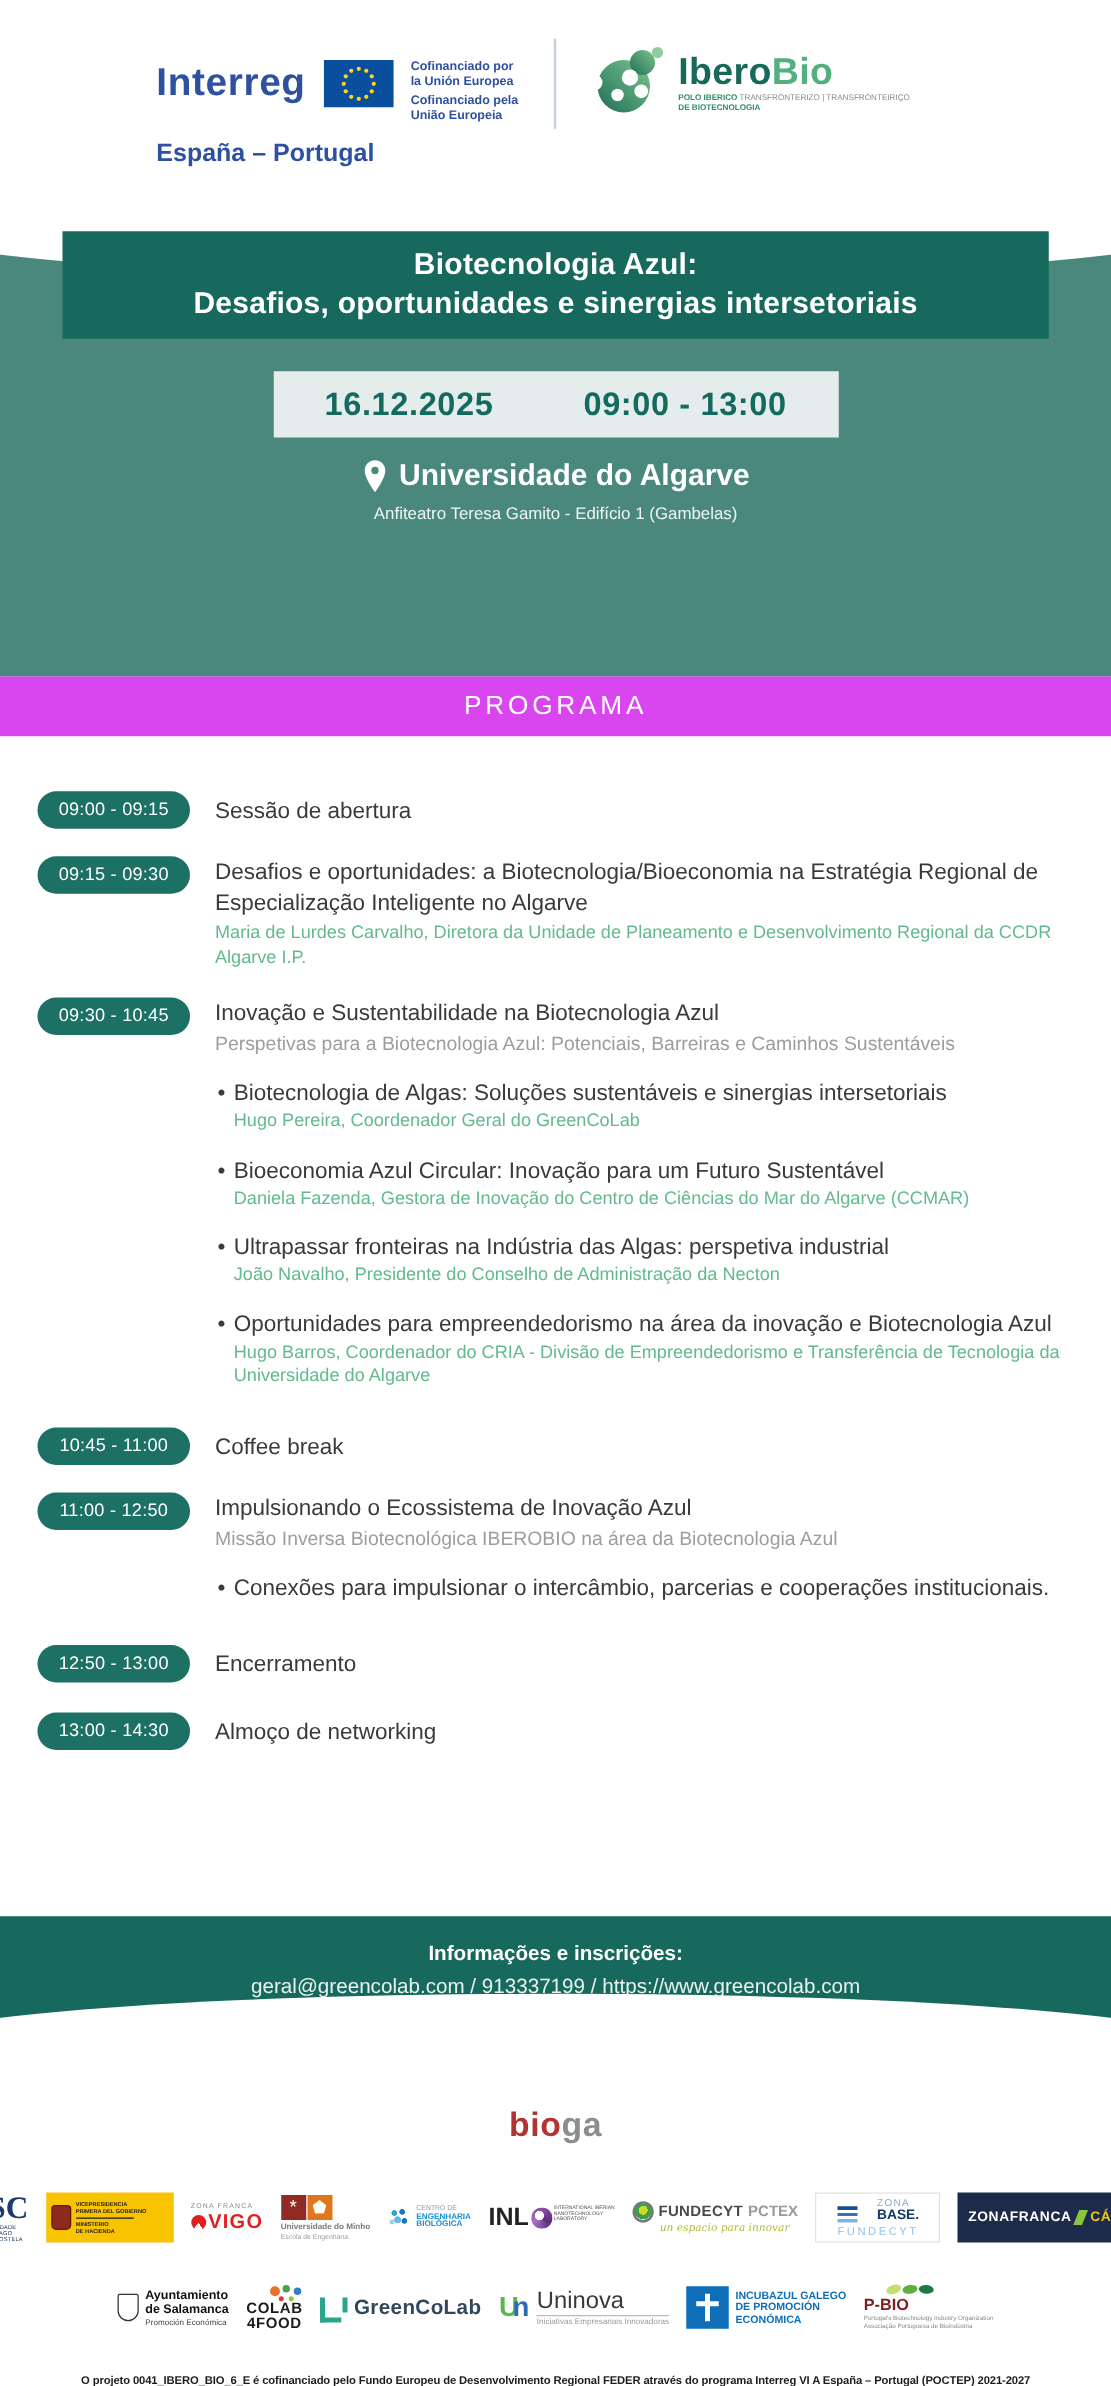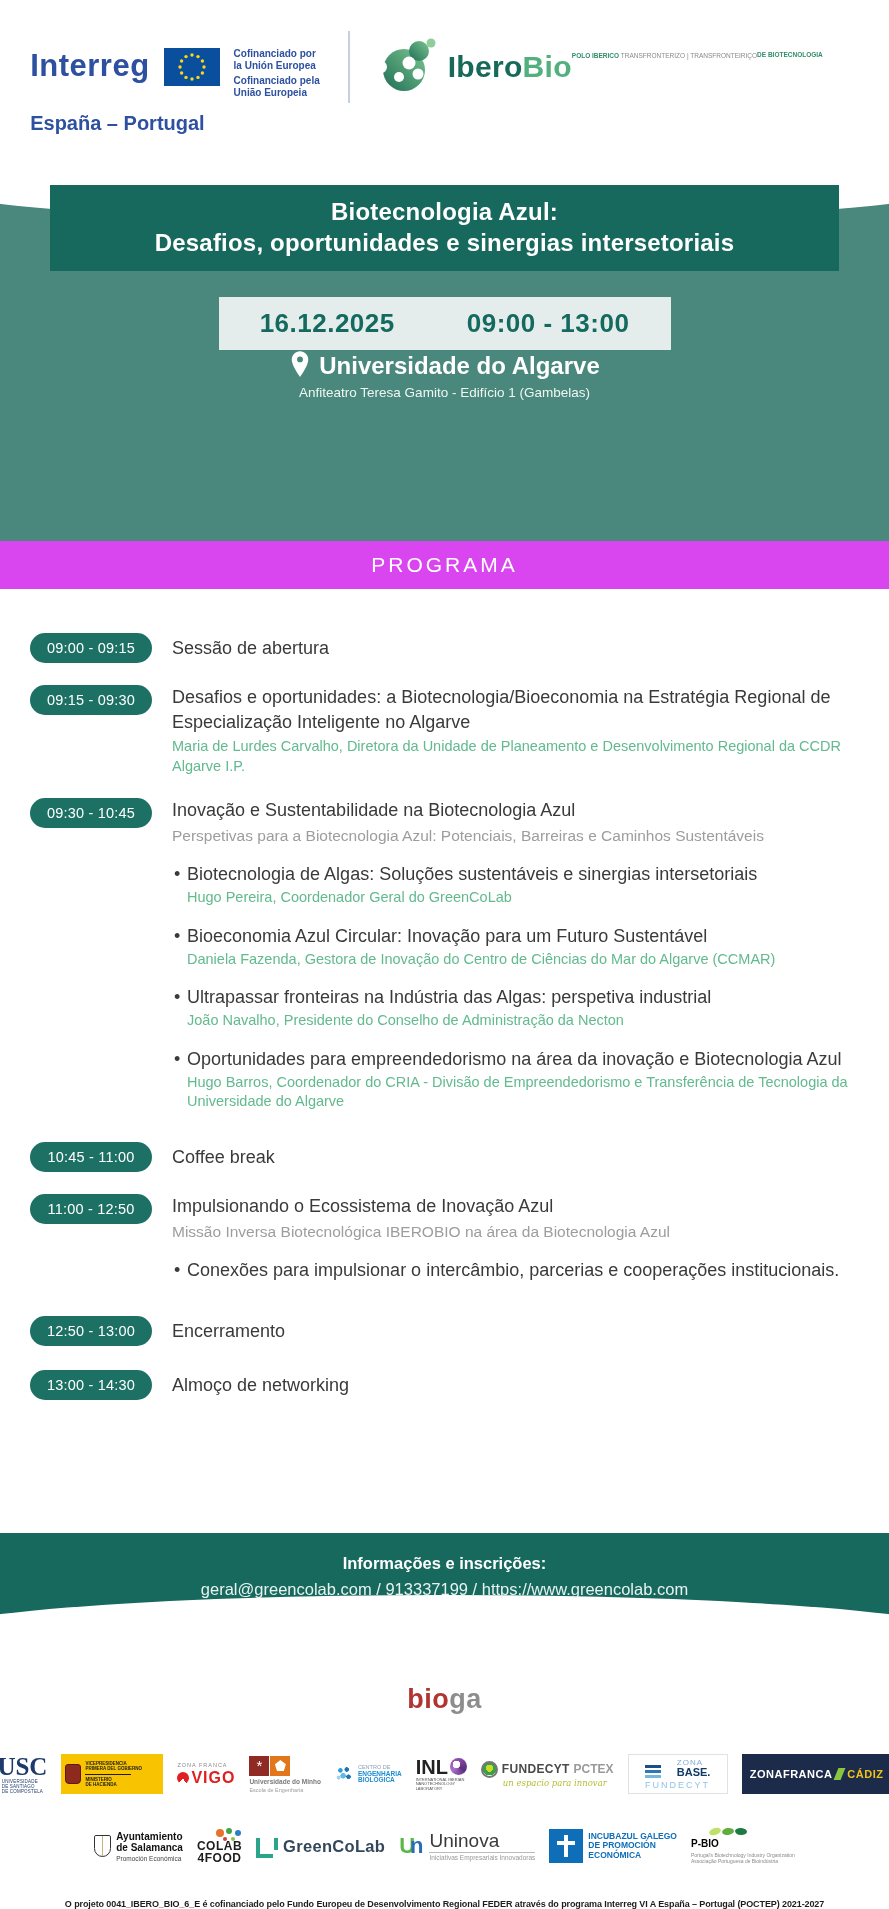--- a/index.html
+++ b/index.html
@@ -12,21 +12,21 @@
   .interreg-block{display:flex;flex-direction:column;}
   .interreg-row{display:flex;align-items:flex-start;gap:14px;margin-top:48px;}
   .interreg-word{font-size:31px;font-weight:800;color:#2d50a0;letter-spacing:.5px;line-height:40px;}
   .eu-flag{width:56px;height:38px;flex:0 0 auto;margin-top:2px;}
   .eu-text{display:flex;flex-direction:column;font-size:10px;font-weight:700;
            color:#2d50a0;line-height:11.5px;margin-top:2px;}
   .eu-text .gap{margin-top:4px;}
   .interreg-region{font-size:20px;font-weight:800;color:#2d50a0;margin-top:14px;}
   .header-divider{width:2px;height:72px;background:#c6d0e0;margin:0 28px;}
   .iberobio-block{display:flex;align-items:center;gap:8px;}
-  .iberobio-text{display:flex;flex-direction:row;}
+  .iberobio-text{display:flex;flex-direction:column;}
   .iberobio-name{font-size:30px;font-weight:800;line-height:32px;letter-spacing:.3px;}
   .ib1{color:#17695a;}
   .ib2{color:#52b07e;}
   .ib-tag1{font-size:6.5px;line-height:8px;margin-top:1px;white-space:nowrap;}
   .ib-tag1 .b{color:#2f8d68;font-weight:800;}
   .ib-tag1 .r{color:#8a8a8a;}
   .ib-tag2{font-size:6.5px;font-weight:800;color:#2f8d68;line-height:8px;}
 
   
   .hero{height:356px;position:relative;
@@ -39,21 +39,21 @@
     background-color:#4a877c;}
   .hero-curve{position:absolute;top:-48px;left:-10%;width:120%;height:86px;
               background:#fff;border-radius:50%;}
   .title-box{position:relative;width:769px;margin:0 auto;margin-top:52px;
              background:#17695e;color:#fff;text-align:center;padding:11px 10px 13px;}
   .title-line{font-size:24px;font-weight:700;line-height:31px;letter-spacing:.2px;}
   .date-box{position:relative;width:452px;margin:26px auto 0;background:rgba(255,255,255,.85);
             display:flex;justify-content:center;align-items:center;gap:72px;
             padding:11px 0;}
   .date-text,.time-text{font-size:26px;font-weight:800;color:#156a5f;letter-spacing:.5px;}
-  .loc-row{position:relative;display:flex;justify-content:center;align-items:center;gap:8px;margin-top:0;}
+  .loc-row{position:relative;display:flex;justify-content:center;gap:8px;margin-top:17px;}
   .loc-name{font-size:24px;font-weight:700;color:#fff;}
   .loc-sub{position:relative;text-align:center;font-size:13.5px;color:#eef7f4;margin-top:3px;}
 
   
   .programa-bar{height:48px;background:#d946ef;display:flex;align-items:center;justify-content:center;}
   .programa-bar span{color:#fff;font-size:21px;font-weight:400;letter-spacing:3px;}
 
   
   .program{height:944px;overflow:hidden;padding:44px 30px 0 30px;box-sizing:border-box;}
   .prog-item{display:flex;align-items:flex-start;gap:20px;}
@@ -116,21 +116,21 @@
   .ceb-dots{width:18px;height:18px;border-radius:50%;
     background:radial-gradient(circle at 30% 30%,#2f9fd8 2px,transparent 2.5px),
                radial-gradient(circle at 65% 25%,#1b75bb 2px,transparent 2.5px),
                radial-gradient(circle at 45% 60%,#63b9e4 2.5px,transparent 3px),
                radial-gradient(circle at 75% 65%,#1b75bb 2px,transparent 2.5px),
                radial-gradient(circle at 20% 70%,#9ed4ee 1.8px,transparent 2.2px);}
   .ceb-text{display:flex;flex-direction:column;line-height:6.5px;}
   .ceb-text .g{font-size:5.5px;color:#8aa0b5;}
   .ceb-text .b{font-size:6.5px;font-weight:800;color:#1b8ed1;}
   
-  .inl{flex-direction:column;gap:1px;align-items:flex-start;}
+  .inl{flex-direction:row;gap:1px;align-items:flex-start;}
   .inl-row{display:flex;align-items:center;gap:2px;}
   .inl-mark{font-size:20px;font-weight:800;color:#222;line-height:20px;}
   .inl-swirl{width:17px;height:17px;border-radius:50%;
     background:radial-gradient(circle at 38% 38%,#fff 24%,transparent 26%),
                conic-gradient(#8a4ba8,#5c2d7a,#a86fc9,#8a4ba8);}
   .inl-sub{display:flex;flex-direction:column;font-size:4px;color:#555;line-height:4.6px;}
   
   .fun{flex-direction:column;gap:0;align-items:flex-start;}
   .fun-row{display:flex;align-items:center;gap:4px;}
   .fun-ic{width:17px;height:17px;border-radius:50%;border:2px solid #777;box-sizing:border-box;
@@ -182,21 +182,21 @@
   .iga-sq::before{content:"";position:absolute;left:15px;top:6px;width:4px;height:22px;background:#fff;}
   .iga-sq::after{content:"";position:absolute;left:8px;top:12px;width:18px;height:4px;background:#fff;}
   .iga-text{display:flex;flex-direction:column;font-size:8.5px;font-weight:800;color:#0e6eb8;line-height:9.5px;}
   
   .pbio{flex-direction:column;align-items:flex-start;gap:0;}
   .pbio-leaves{display:flex;gap:1px;margin-left:18px;margin-bottom:1px;}
   .pbio-leaves i{display:block;width:12px;height:7px;border-radius:50%;}
   .pbio-leaves .l1{background:#bfe06a;transform:rotate(-18deg);}
   .pbio-leaves .l2{background:#5fae3d;transform:rotate(-8deg);}
   .pbio-leaves .l3{background:#1e7a43;transform:rotate(4deg);}
-  .pbio-name{font-size:10px;font-weight:800;color:#000000;line-height:15px;}
+  .pbio-name{font-size:13px;font-weight:800;color:#7f1d1d;line-height:15px;}
   .pbio-sub{display:flex;flex-direction:column;font-size:5px;color:#8a8a8a;line-height:6px;margin-top:1px;}
 
   
   .funding-note{height:42px;display:flex;align-items:center;justify-content:center;
     font-size:9px;font-weight:700;color:#1d1d1b;white-space:nowrap;letter-spacing:-.1px;}
 </style>
 </head>
 <body>
 
 <div class="page">

